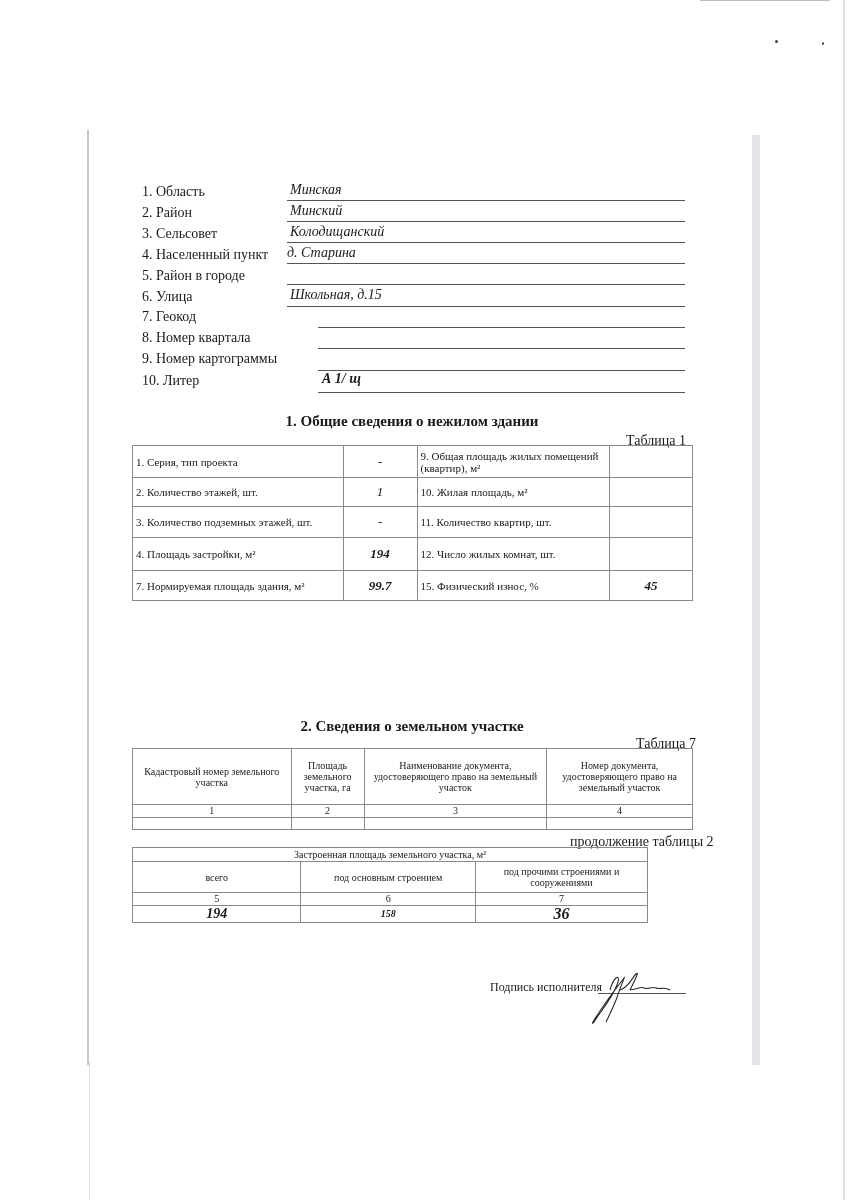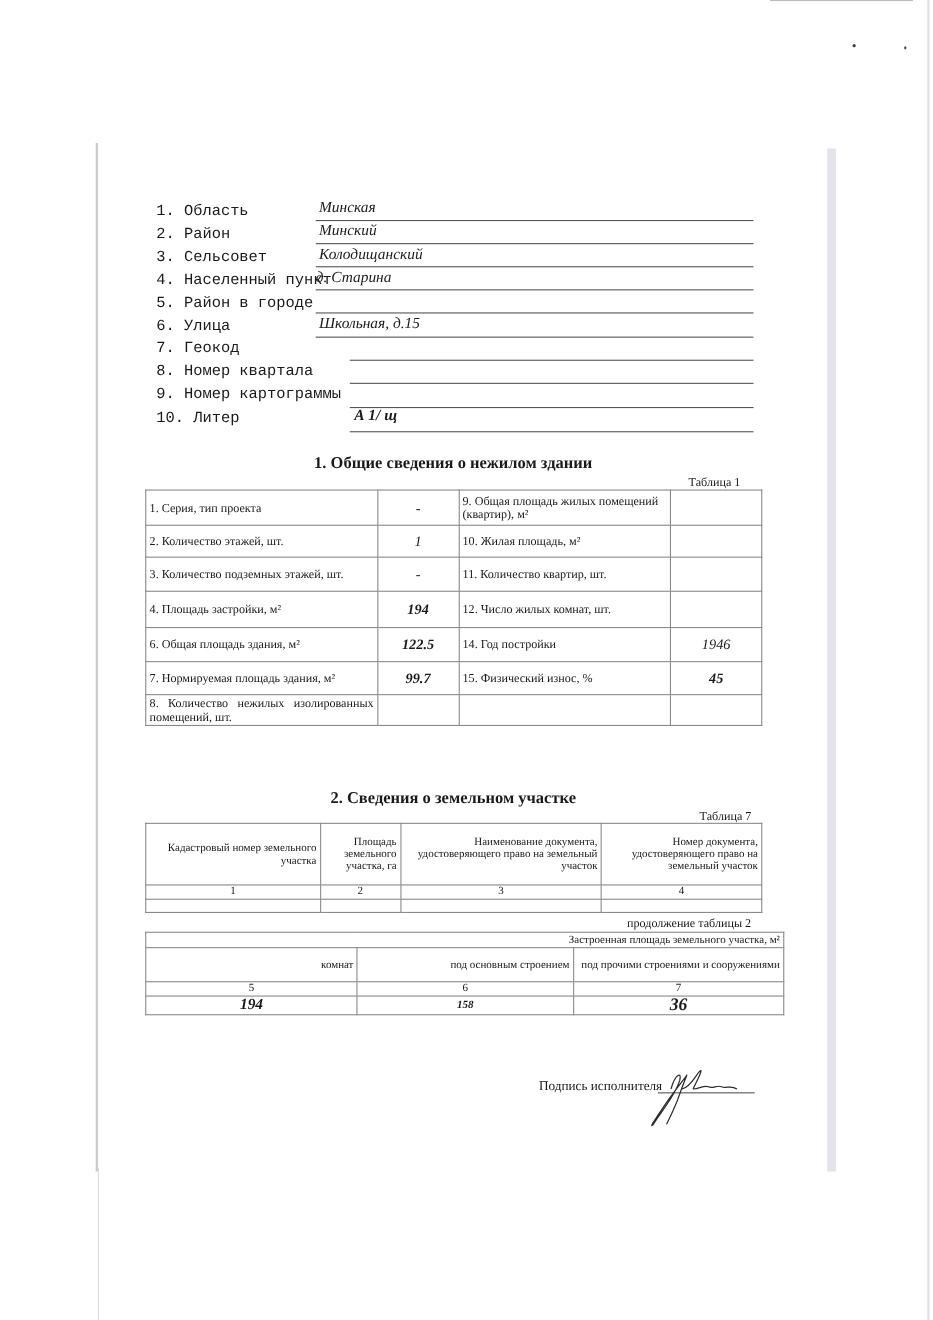--- a/index.html
+++ b/index.html
@@ -6,32 +6,32 @@
   body { width:848px; height:1200px; background:#ffffff; position:relative; overflow:hidden;
          font-family:"Liberation Serif", serif; color:#1a1a1a; }
   .abs { position:absolute; }
   .vline-left { left:87px; top:130px; width:2px; height:935px; background:#c9c9c9; }
   .vline-left2 { left:89px; top:1062px; width:1px; height:140px; background:#dcdcdc; }
   .vband-right { left:752px; top:135px; width:8px; height:930px; background:#e4e4ea; }
   .vline-edge { left:843px; top:0; width:2px; height:1200px; background:#e0e0e0; }
   .topline { left:700px; top:0; width:130px; height:1px; background:#bdbdbd; }
   .speck { width:3px; height:3px; background:#444; border-radius:50%; }
 
-  .addr-label { position:absolute; left:142px; font-size:14px;font-family:Liberation Mono, monospace; }
+  .addr-label { position:absolute; left:142px; font-size:14px; }
   .addr-value { position:absolute; font-size:14px; font-style:italic; }
   .addr-line { position:absolute; height:1px; background:#555; }
 
   h2 { position:absolute; margin:0; font-size:15px; font-weight:bold; text-align:center; width:848px; left:-12px; }
-  .caption { position:absolute; font-size:11px; }
+  .caption { position:absolute; font-size:14px; }
 
   table { position:absolute; border-collapse:collapse; }
   td { border:1px solid #8a8a8a; padding:0 3px; font-size:11px; vertical-align:middle; line-height:12px; }
   .val { text-align:center; font-style:italic; font-weight:bold; font-size:13px; }
   .valn { text-align:center; font-style:italic; font-size:13px; }
-  .hdr { text-align:right; font-size:10px; line-height:11px; }
+  .hdr { text-align:center; font-size:10px; line-height:11px; }
   .num { text-align:center; font-size:10px; }
   .justify { text-align:justify; text-align-last:justify; }
 
   .sig-label { position:absolute; left:490px; top:980px; font-size:12px; }
   .sig-line { position:absolute; left:598px; top:993px; width:88px; height:1px; background:#555; }
 </style>
 </head>
 <body>
 
 <div class="abs topline"></div>
@@ -108,37 +108,25 @@
     <td class="valn">-</td>
     <td>11. Количество квартир, шт.</td>
     <td class="valn"></td>
   </tr>
   <tr style="height:33px">
     <td>4. Площадь застройки, м²</td>
     <td class="val">194</td>
     <td>12. Число жилых комнат, шт.</td>
     <td class="valn"></td>
   </tr>
-  <tr style="height:31px">
-    <td>6. Общая площадь здания, м²</td>
-    <td class="val">122.5</td>
-    <td>14. Год постройки</td>
-    <td class="valn">1946</td>
-  </tr>
   <tr style="height:30px">
     <td>7. Нормируемая площадь здания, м²</td>
     <td class="val">99.7</td>
     <td>15. Физический износ, %</td>
     <td class="val">45</td>
-  </tr>
-  <tr style="height:28px">
-    <td class="justify" style="text-align-last:left">8. Количество нежилых изолированных помещений, шт.</td>
-    <td class="valn"></td>
-    <td></td>
-    <td class="valn"></td>
   </tr>
 </tbody>
   </table>
 
 <h2 style="top:718px">2. Сведения о земельном участке</h2>
 <div class="caption" style="top:736px;left:636px">Таблица 7</div>
 
 <table style="left:132px;top:748px;width:561px">
   <colgroup>
       <col style="width:159px">
@@ -163,32 +151,32 @@
     <td class="valn"></td>
     <td class="valn"></td>
     <td class="valn"></td>
     <td class="valn"></td>
   </tr>
 </tbody>
   </table>
 
 <div class="caption" style="top:834px;left:570px">продолжение таблицы 2</div>
 
-<table style="left:132px;top:847px;width:581px">
+<table style="left:132px;top:847px;width:516px">
   <colgroup>
       <col style="width:186px">
       <col style="width:190px">
       <col style="width:185px">
     </colgroup>
   <tbody>
       <tr style="height:14px">
     <td class="hdr" colspan="3">Застроенная площадь земельного участка, м²</td>
   </tr>
   <tr style="height:31px">
-    <td class="hdr">комнат</td>
+    <td class="hdr">всего</td>
     <td class="hdr">под основным строением</td>
     <td class="hdr">под прочими строениями и сооружениями</td>
   </tr>
   <tr style="height:13px">
     <td class="num">5</td>
     <td class="num">6</td>
     <td class="num">7</td>
   </tr>
   <tr style="height:17px">
     <td class="val" style="font-size:14px">194</td>

